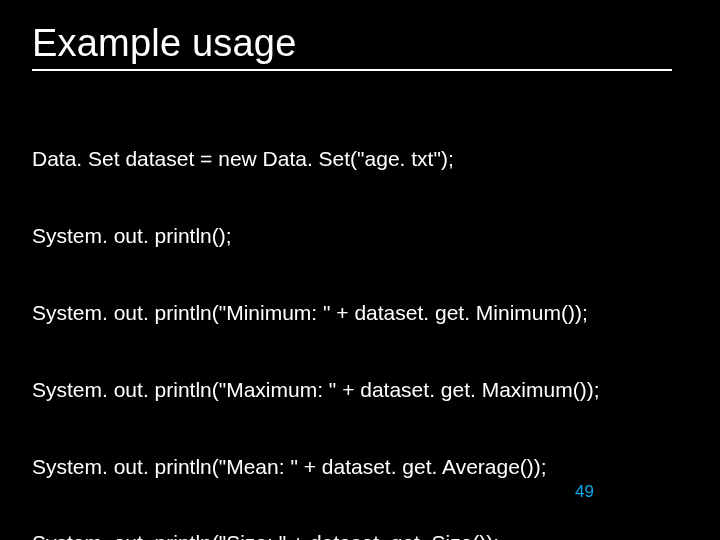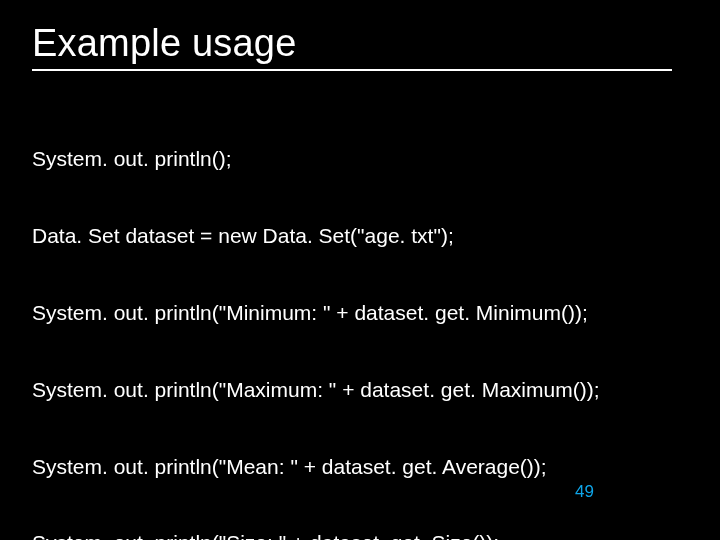--- a/index.html
+++ b/index.html
@@ -45,22 +45,22 @@
   }
 </style>
 </head>
 <body>
 
 <div class="slide">
   <h1 class="title">Example usage</h1>
   <div class="title-underline"></div>
 
   <div class="code-block">
+    <span class="line">Data. Set dataset = new Data. Set("age. txt");</span>
     <span class="line">System. out. println();</span>
-    <span class="line">Data. Set dataset = new Data. Set("age. txt");</span>
     <span class="line">System. out. println("Minimum: " + dataset. get. Minimum());</span>
     <span class="line">System. out. println("Maximum: " + dataset. get. Maximum());</span>
     <span class="line">System. out. println("Mean: " + dataset. get. Average());</span>
     <span class="line">System. out. println("Size: " + dataset. get. Size());</span>
     
     
   </div>
 
   <div class="page-number">49</div>
 </div>

